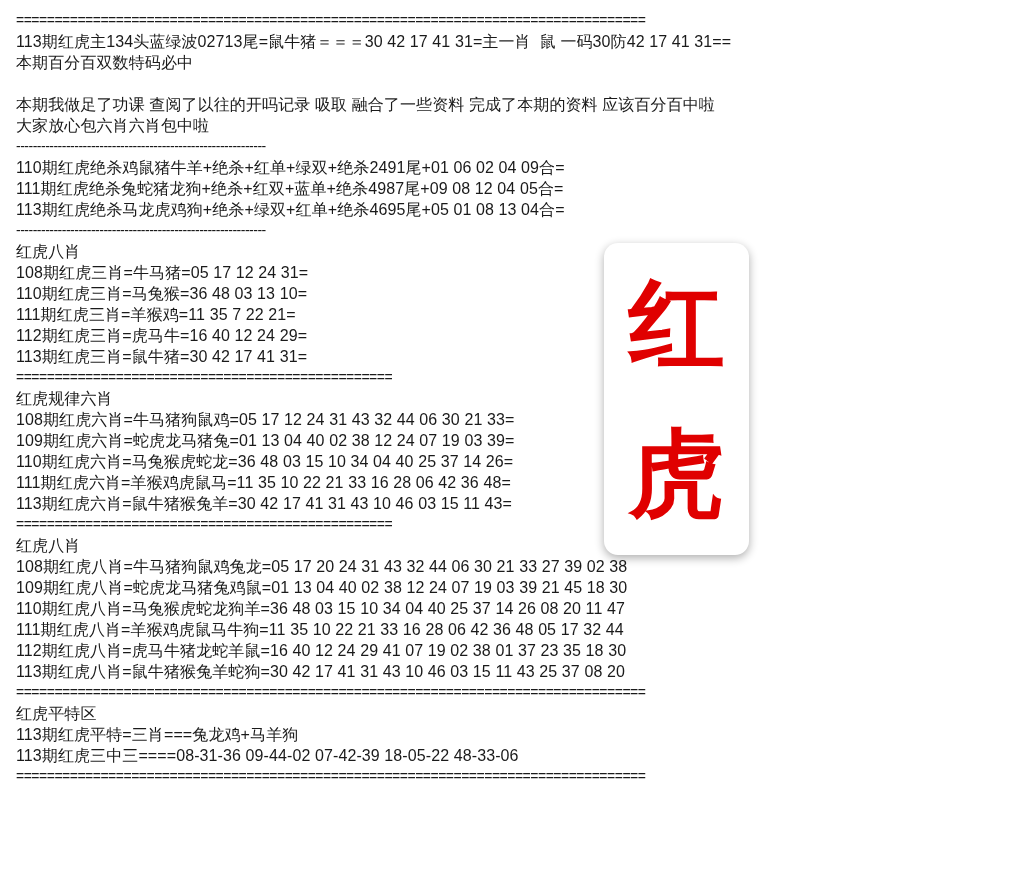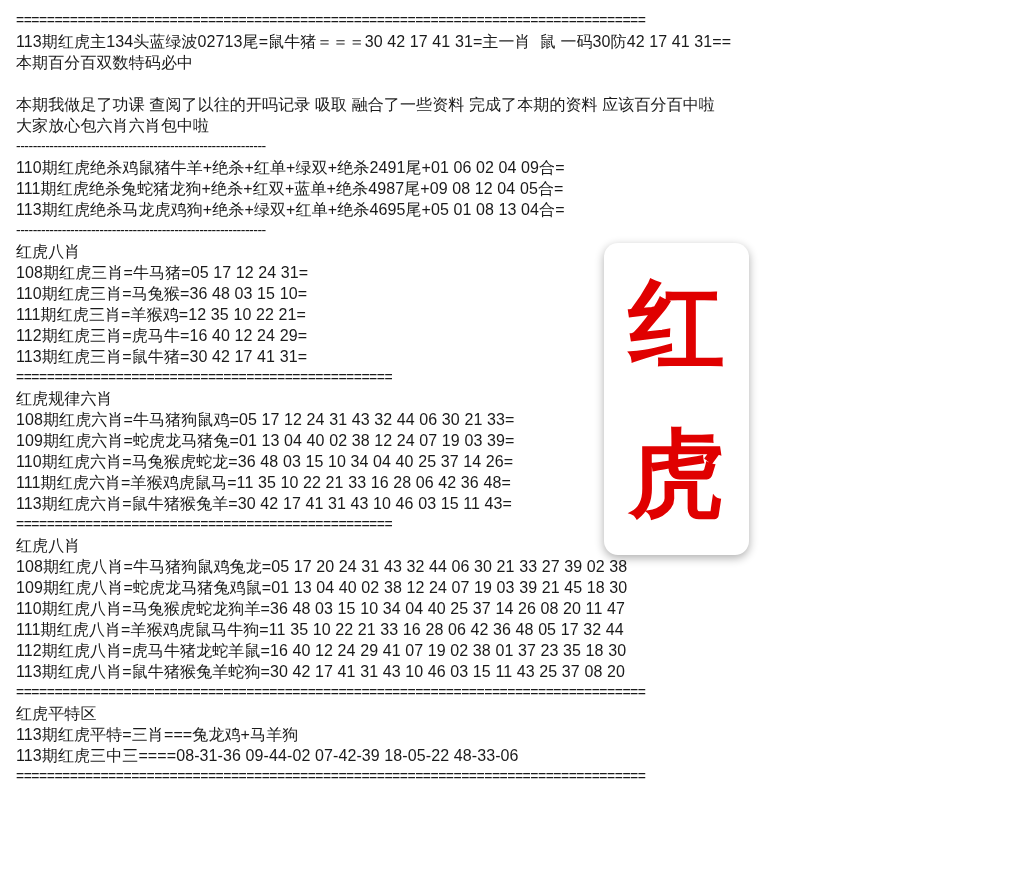--- a/index.html
+++ b/index.html
@@ -90,22 +90,22 @@
     <div class="line blank"></div>
     <div class="line">本期我做足了功课 查阅了以往的开吗记录 吸取 融合了一些资料 完成了本期的资料 应该百分百中啦</div>
     <div class="line">大家放心包六肖六肖包中啦</div>
     <div class="line sep-dash">------------------------------------------------------------</div>
     <div class="line">110期红虎绝杀鸡鼠猪牛羊+绝杀+红单+绿双+绝杀2491尾+01 06 02 04 09合=</div>
     <div class="line">111期红虎绝杀兔蛇猪龙狗+绝杀+红双+蓝单+绝杀4987尾+09 08 12 04 05合=</div>
     <div class="line">113期红虎绝杀马龙虎鸡狗+绝杀+绿双+红单+绝杀4695尾+05 01 08 13 04合=</div>
     <div class="line sep-dash">------------------------------------------------------------</div>
     <div class="line">红虎八肖</div>
     <div class="line">108期红虎三肖=牛马猪=05 17 12 24 31=</div>
-    <div class="line">110期红虎三肖=马兔猴=36 48 03 15 10=</div>
-    <div class="line">111期红虎三肖=羊猴鸡=12 35 10 22 21=</div>
+    <div class="line">110期红虎三肖=马兔猴=36 48 03 13 10=</div>
+    <div class="line">111期红虎三肖=羊猴鸡=11 35 7 22 21=</div>
     <div class="line">112期红虎三肖=虎马牛=16 40 12 24 29=</div>
     <div class="line">113期红虎三肖=鼠牛猪=30 42 17 41 31=</div>
     <div class="line sep-eq">=================================================</div>
     <div class="line">红虎规律六肖</div>
     <div class="line">108期红虎六肖=牛马猪狗鼠鸡=05 17 12 24 31 43 32 44 06 30 21 33=</div>
     <div class="line">109期红虎六肖=蛇虎龙马猪兔=01 13 04 40 02 38 12 24 07 19 03 39=</div>
     <div class="line">110期红虎六肖=马兔猴虎蛇龙=36 48 03 15 10 34 04 40 25 37 14 26=</div>
     <div class="line">111期红虎六肖=羊猴鸡虎鼠马=11 35 10 22 21 33 16 28 06 42 36 48=</div>
     <div class="line">113期红虎六肖=鼠牛猪猴兔羊=30 42 17 41 31 43 10 46 03 15 11 43=</div>
     <div class="line sep-eq">=================================================</div>

